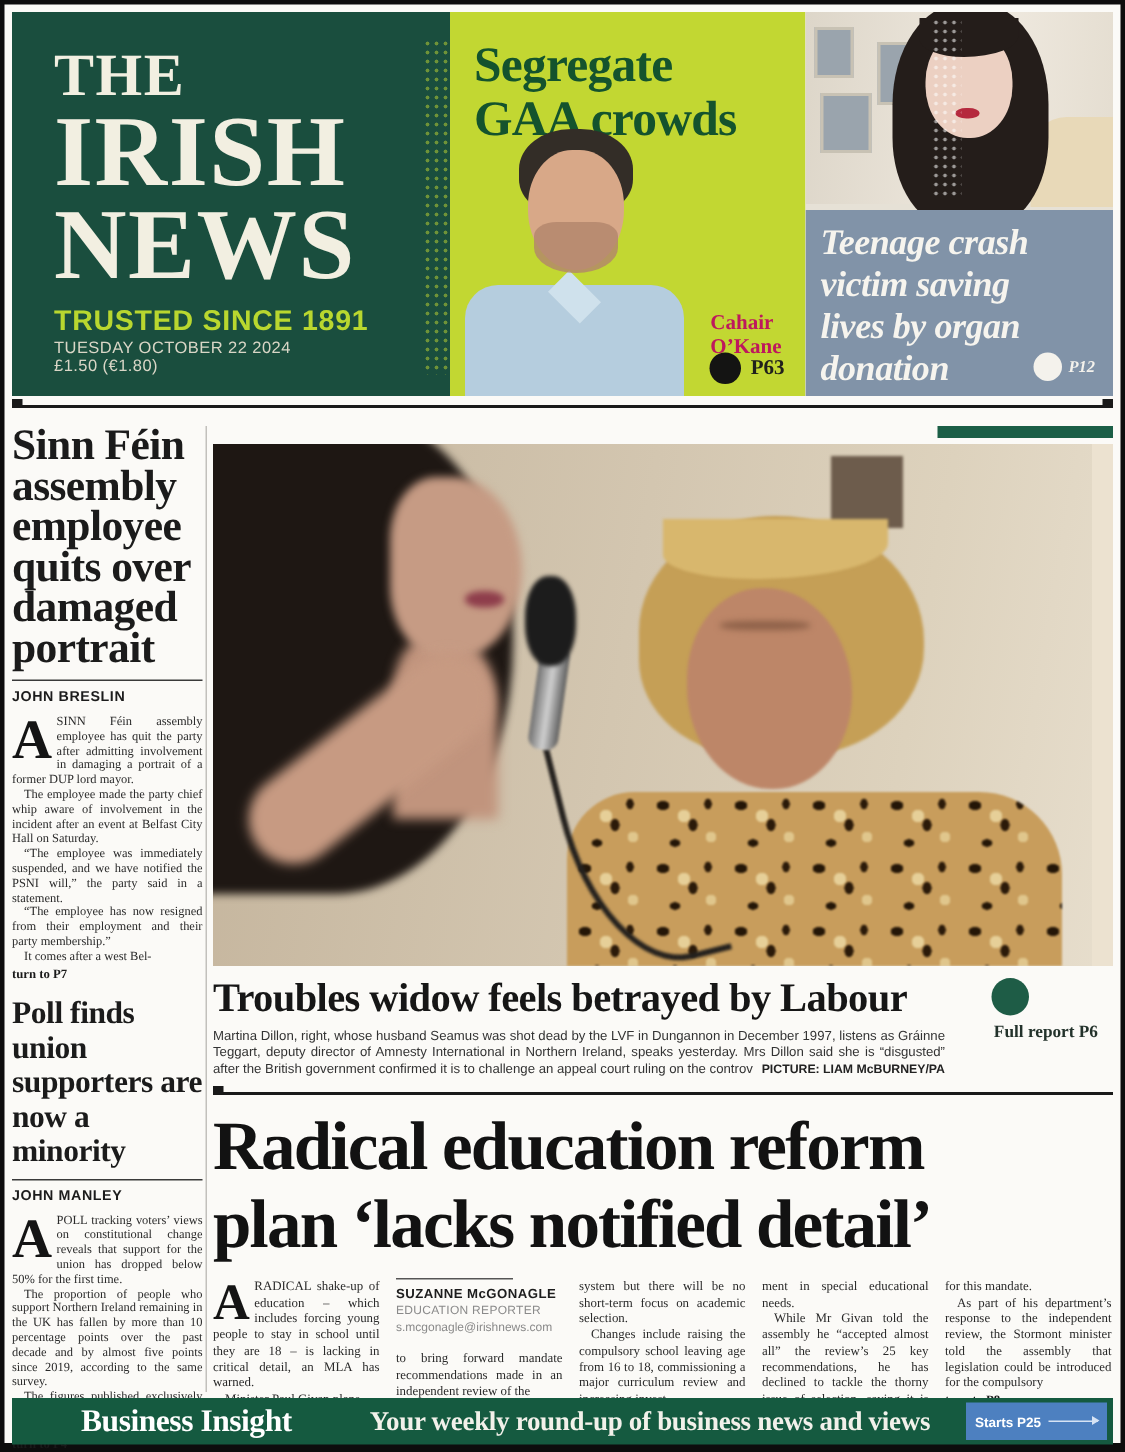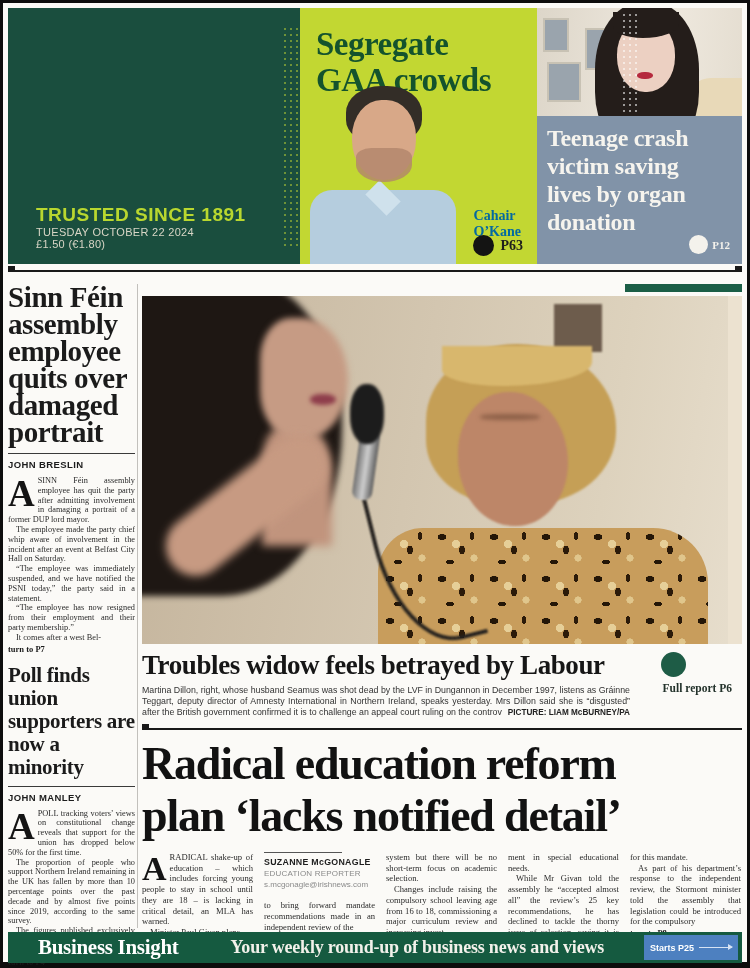--- a/index.html
+++ b/index.html
@@ -34,42 +34,42 @@
   .gaa-face { position:absolute; left:48px; top:14px; width:64px; height:80px; background:#d8a888;
               border-radius:46% 46% 50% 50%; }
   .gaa-beard { position:absolute; left:52px; top:62px; width:56px; height:34px; background:#b2846b;
                border-radius:30% 30% 55% 55%; opacity:.8; }
   .gaa-shirt { position:absolute; left:6px; bottom:0; width:146px; height:74px; background:#b5cdde;
                border-radius:22px 22px 0 0; }
   .gaa-collar { position:absolute; left:64px; bottom:56px; width:30px; height:20px; background:#cfe1ec;
                 transform:rotate(45deg); }
   .gaa-author { position:absolute; right:16px; top:200px; white-space:pre-line; text-align:left;
                 font-family:"Liberation Serif", serif; font-weight:700; font-size:14px;
-                line-height:16px; color:#0369a1; }
+                line-height:16px; color:#be185d; }
   .gaa-pageref { position:absolute; right:14px; bottom:8px; display:flex; align-items:center; gap:6px; }
   .dot { border-radius:50%; }
   .gaa-dot { width:21px; height:21px; background:#141413; }
   .gaa-pagenum { font-family:"Liberation Serif", serif; font-weight:700; font-size:14px; color:#20211c; }
 
   .organ-block { position:relative; width:205px; height:100%; background:#e6e1d6; overflow:hidden; }
   .organ-photo { position:absolute; left:0; top:0; width:100%; height:128px;
                  background:linear-gradient(95deg,#ddd6c9,#efe9df 60%,#e4ddd0); }
   .frame { position:absolute; background:#9aa4ad; border:2px solid #c8c2b4; }
   .organ-hair { position:absolute; left:58px; top:-6px; width:104px; height:150px; background:#241d1a;
                 border-radius:45% 45% 40% 40%; }
   .organ-face { position:absolute; left:80px; top:12px; width:58px; height:72px; background:#ecd0c2;
                 border-radius:48%; }
   .organ-fringe { position:absolute; left:76px; top:4px; width:66px; height:26px; background:#241d1a;
                   border-radius:0 0 55% 45%; }
   .organ-lips { position:absolute; left:100px; top:64px; width:16px; height:7px; background:#b5293d;
                 border-radius:45%; }
   .organ-shoulder { position:absolute; left:150px; top:70px; width:60px; height:60px; background:#e8d9b8;
                     border-radius:40% 0 0 0; }
-  .organ-box { position:absolute; left:0; bottom:0; width:100%; height:148px; background:#8193a8;
-               padding:8px 10px; }
+  .organ-box { position:absolute; left:0; bottom:0; width:100%; height:124px; background:#8193a8;
+               padding:8px 10px;font-style:italic; }
   .organ-headline { white-space:pre-line; color:#f6f4ee; font-family:"Liberation Serif", serif;
                     font-weight:700; font-size:24px; line-height:28px; letter-spacing:-.3px; }
   .organ-pageref { position:absolute; right:12px; bottom:10px; display:flex; align-items:center; gap:4px; }
   .organ-dot { width:19px; height:19px; background:#f4f2ec; }
   .organ-pagenum { color:#f4f2ec; font-family:"Liberation Serif", serif; font-weight:700; font-size:11px; }
   .organ-dots { position:absolute; left:84px; top:4px; width:20px; height:120px;
                 background-image:radial-gradient(circle, rgba(255,255,255,.55) 1.1px, transparent 1.5px);
                 background-size:6px 6px; }
 
   
@@ -170,39 +170,44 @@
   .m-byline-name { font-family:"Liberation Sans", sans-serif; font-weight:700; font-size:8.8px;
                    letter-spacing:.3px; color:#1d1d1d; }
   .m-byline-role { font-family:"Liberation Sans", sans-serif; font-size:8px; color:#8a8a8a;
                    letter-spacing:.2px; margin-top:1px; }
   .m-byline-email { font-family:"Liberation Sans", sans-serif; font-size:8px; color:#8a8a8a; margin-top:1px; }
   .m-byline-block { margin-bottom:9px; }
 
   
   .footer-bar { position:absolute; left:5px; top:929px; width:734px; height:31px; background:#155a40;
                 display:flex; align-items:center; }
-  .footer-brand { margin-left:30px; color:#ffffff; font-family:"Liberation Serif", serif;
+  .footer-brand { margin-left:46px; color:#ffffff; font-family:"Liberation Serif", serif;
                   font-weight:700; font-size:21px; letter-spacing:-.3px; }
   .footer-tagline { margin-left:52px; color:#f2f1ea; font-family:"Liberation Serif", serif;
                     font-weight:700; font-size:18px; letter-spacing:-.2px; }
   .footer-cta { margin-left:auto; margin-right:4px; width:94px; height:25px; background:#4d80c0;
                 display:flex; align-items:center; padding:0 6px; gap:5px; }
   .cta-label { color:#fff; font-weight:700; font-size:9px; white-space:nowrap; }
   .cta-arrow { flex:1; height:1.5px; background:#d6e3f4; position:relative; }
   .cta-arrow::after { content:""; position:absolute; right:-1px; top:-3px; border-left:5px solid #d6e3f4;
                       border-top:3.5px solid transparent; border-bottom:3.5px solid transparent; }
 </style>
 </head>
 <body>
 
 <div class="page">
 
   <div class="masthead">
 
     <div class="logo-block">
+      <div class="logo">
+        <div class="logo-the">THE</div>
+        <div class="logo-big">IRISH</div>
+        <div class="logo-big">NEWS</div>
+      </div>
       <div class="tagline">TRUSTED SINCE 1891</div>
       <div class="dateline">
         <span>TUESDAY OCTOBER 22 2024</span>
         <span>£1.50 (€1.80)</span>
       </div>
       <div class="logo-dots"></div>
     </div>
 
     <div class="gaa-block">
       <div class="gaa-headline">Segregate
@@ -256,21 +261,21 @@
 assembly
 employee
 quits over
 damaged
 portrait</div>
       <div class="byline-rule"></div>
       <div class="byline">JOHN BRESLIN</div>
       <div class="body-copy">
         <p><span class="dropcap">A</span><span>SINN Féin assembly employee has quit the party after admitting involvement in damaging a portrait of a former DUP lord mayor.</span></p>
         <p>The employee made the party chief whip aware of involvement in the incident after an event at Belfast City Hall on Saturday.</p>
-        <p>“The employee was immediately suspended, and we have notified the PSNI today,” the party said in a statement.</p>
+        <p>“The employee was immediately suspended, and we have notified the PSNI will,” the party said in a statement.</p>
         <p>“The employee has now resigned from their employment and their party membership.”</p>
         <p>It comes after a west Bel-</p>
       </div>
       <div class="turnto">turn to P7</div>
     </div>
 
     <div class="story2">
       <div class="lede-headline h-story2">Poll finds union
 supporters are
 now a minority</div>

